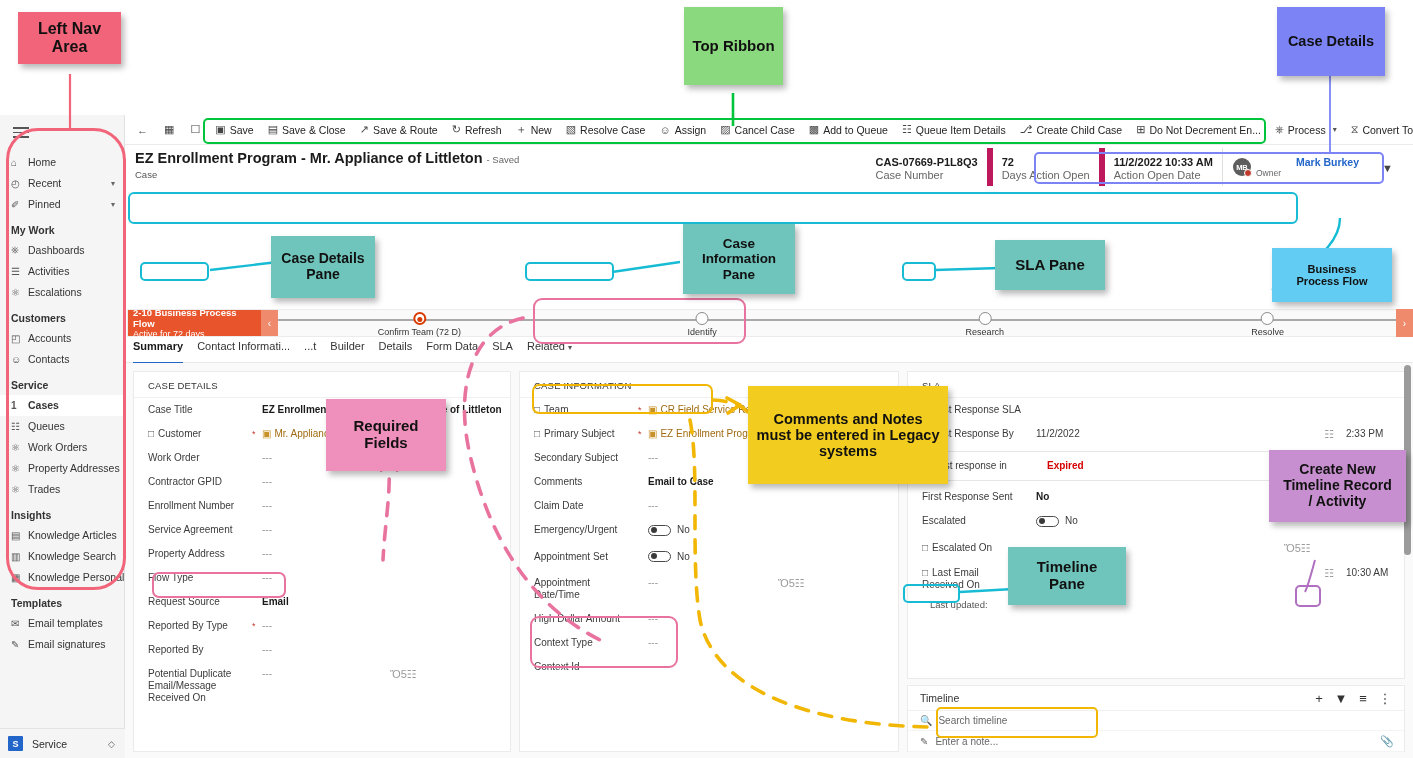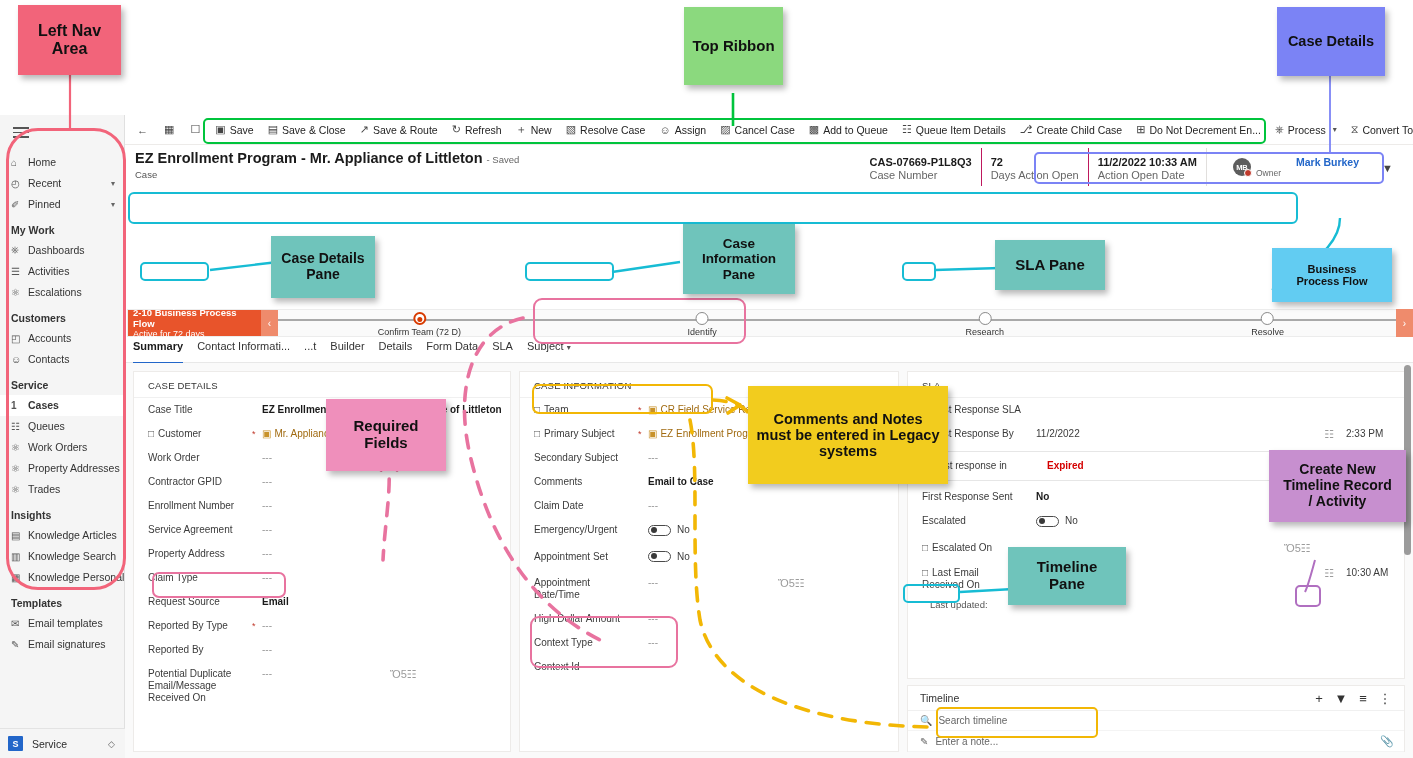--- a/index.html
+++ b/index.html
@@ -69,27 +69,27 @@
   #titlerow {
     position:absolute; left:125px; top:30px; width:1288px; height:63px;
     background:#fff;
   }
   #recTitle { position:absolute; left:10px; top:5px; font-size:14.5px; font-weight:700; color:#1b1b1b; }
   #recTitle .saved { font-size:9.5px; font-weight:400; color:#666; }
   #recSub { position:absolute; left:10px; top:24px; font-size:9.5px; color:#555; }
   #hdrstats {
     position:absolute; right:48px; top:3px; height:38px; display:flex; align-items:stretch;
   }
-  .stat { padding:2px 9px 0 9px; border-left:1px solid #be185d; display:flex; flex-direction:column; justify-content:center;}
+  .stat { padding:2px 9px 0 9px; border-left:6px solid #be185d; display:flex; flex-direction:column; justify-content:center;}
   .stat:first-child { border-left:none; }
   .stat .v { font-size:11px; font-weight:700; color:#1b1b1b; white-space:nowrap; }
   .stat .k { font-size:11px; color:#666; white-space:nowrap; margin-top:1px; }
   .owner { display:flex; align-items:center; gap:5px; padding:0 6px 0 10px; border-left:1px solid #e1dfdd;}
   .avatar { width:18px;height:18px;border-radius:50%;background:#5d5d5d;color:#fff;
-            font-size:7.5px;display:flex;align-items:center;justify-content:center;font-weight:700;position:relative;margin-left:16px;}
+            font-size:7.5px;display:flex;align-items:center;justify-content:center;font-weight:700;position:relative;}
   .avatar:after{content:"";position:absolute;right:-1px;bottom:-1px;width:6px;height:6px;border-radius:50%;
                 background:#c0392b;border:1.2px solid #fff;}
   .owner .v { font-size:10.5px;color:#2266c9;font-weight:600;margin-left:40px;}
   .owner .k { font-size:8.5px;color:#666;}
   #hdrchev { position:absolute; right:20px; top:17px; font-size:11px; color:#444; cursor:pointer;}
 
   
   #bpf {
     position:absolute; left:127px; top:194px; width:1283px; height:28px;
     background:#fafafa; border:1px solid #ececec; display:flex; align-items:stretch;
@@ -416,21 +416,21 @@
   <div id="bpfnext">›</div>
 
   <div id="tabs">
       <div class="tab sel"><span>Summary</span></div>
       <div class="tab"><span>Contact Informati...</span></div>
       <div class="tab"><span>...t</span></div>
       <div class="tab"><span>Builder</span></div>
       <div class="tab"><span>Details</span></div>
       <div class="tab"><span>Form Data</span></div>
       <div class="tab"><span>SLA</span></div>
-      <div class="tab"><span>Subject</span><span class="cv">▾</span></div>
+      <div class="tab"><span>Related</span><span class="cv">▾</span></div>
     </div>
 
   <div id="formbody">
 
     <div class="card" id="colA">
       <div class="cardhdr">CASE DETAILS</div>
       <div id="cdFields">
           <div class="frow">
             <div class="flbl"><span>Case Title</span></div>
             <div class="req"></div>
@@ -460,21 +460,21 @@
             <div class="flbl"><span>Service Agreement</span></div>
             <div class="req"></div>
             <div class="fval dim">---</div>
           </div>
           <div class="frow">
             <div class="flbl"><span>Property Address</span></div>
             <div class="req"></div>
             <div class="fval dim">---</div>
           </div>
           <div class="frow">
-            <div class="flbl"><span>Claim Type</span></div>
+            <div class="flbl"><span>Flow Type</span></div>
             <div class="req"></div>
             <div class="fval dim">---</div>
           </div>
           <div class="frow">
             <div class="flbl"><span>Request Source</span></div>
             <div class="req"></div>
             <div class="fval b">Email</div>
           </div>
           <div class="frow">
             <div class="flbl"><span>Reported By Type</span></div>
@@ -677,21 +677,21 @@
   <div class="hl" style="left:525px;top:262px;width:89px;height:19px;border:2.2px solid #17bcd4;border-radius:5px;"></div>
   <div class="hl" style="left:902px;top:262px;width:34px;height:19px;border:2.2px solid #17bcd4;border-radius:5px;"></div>
   <div class="hl" style="left:903px;top:584px;width:57px;height:19px;border:2.2px solid #17bcd4;border-radius:5px;"></div>
   <div class="hl" style="left:533px;top:298px;width:213px;height:46px;border:2.6px solid #e8739f;border-radius:9px;"></div>
   <div class="hl" style="left:152px;top:572px;width:134px;height:26px;border:2.6px solid #e8739f;border-radius:7px;"></div>
   <div class="hl" style="left:530px;top:616px;width:148px;height:52px;border:2.6px solid #e8739f;border-radius:9px;"></div>
   <div class="hl" style="left:532px;top:384px;width:181px;height:30px;border:2.6px solid #f2b705;border-radius:7px;"></div>
   <div class="hl" style="left:936px;top:707px;width:162px;height:31px;border:2.6px solid #f2b705;border-radius:5px;"></div>
   <div class="hl" style="left:1295px;top:585px;width:26px;height:22px;border:2.6px solid #b06fc0;border-radius:5px;"></div>
 
-  <div class="note pink" style="left:18px;top:5px;width:103px;height:70px;font-size:16px;">
+  <div class="note pink" style="left:18px;top:12px;width:103px;height:52px;font-size:16px;">
     <span style="white-space:pre-line;">Left Nav
 Area</span>
   </div>
   <div class="note green" style="left:684px;top:7px;width:99px;height:78px;font-size:15px;">
     <span style="white-space:pre-line;">Top Ribbon</span>
   </div>
   <div class="note blue" style="left:1277px;top:7px;width:108px;height:69px;font-size:14.5px;">
     <span style="white-space:pre-line;">Case Details</span>
   </div>
   <div class="note teal" style="left:271px;top:236px;width:104px;height:62px;font-size:14px;">

